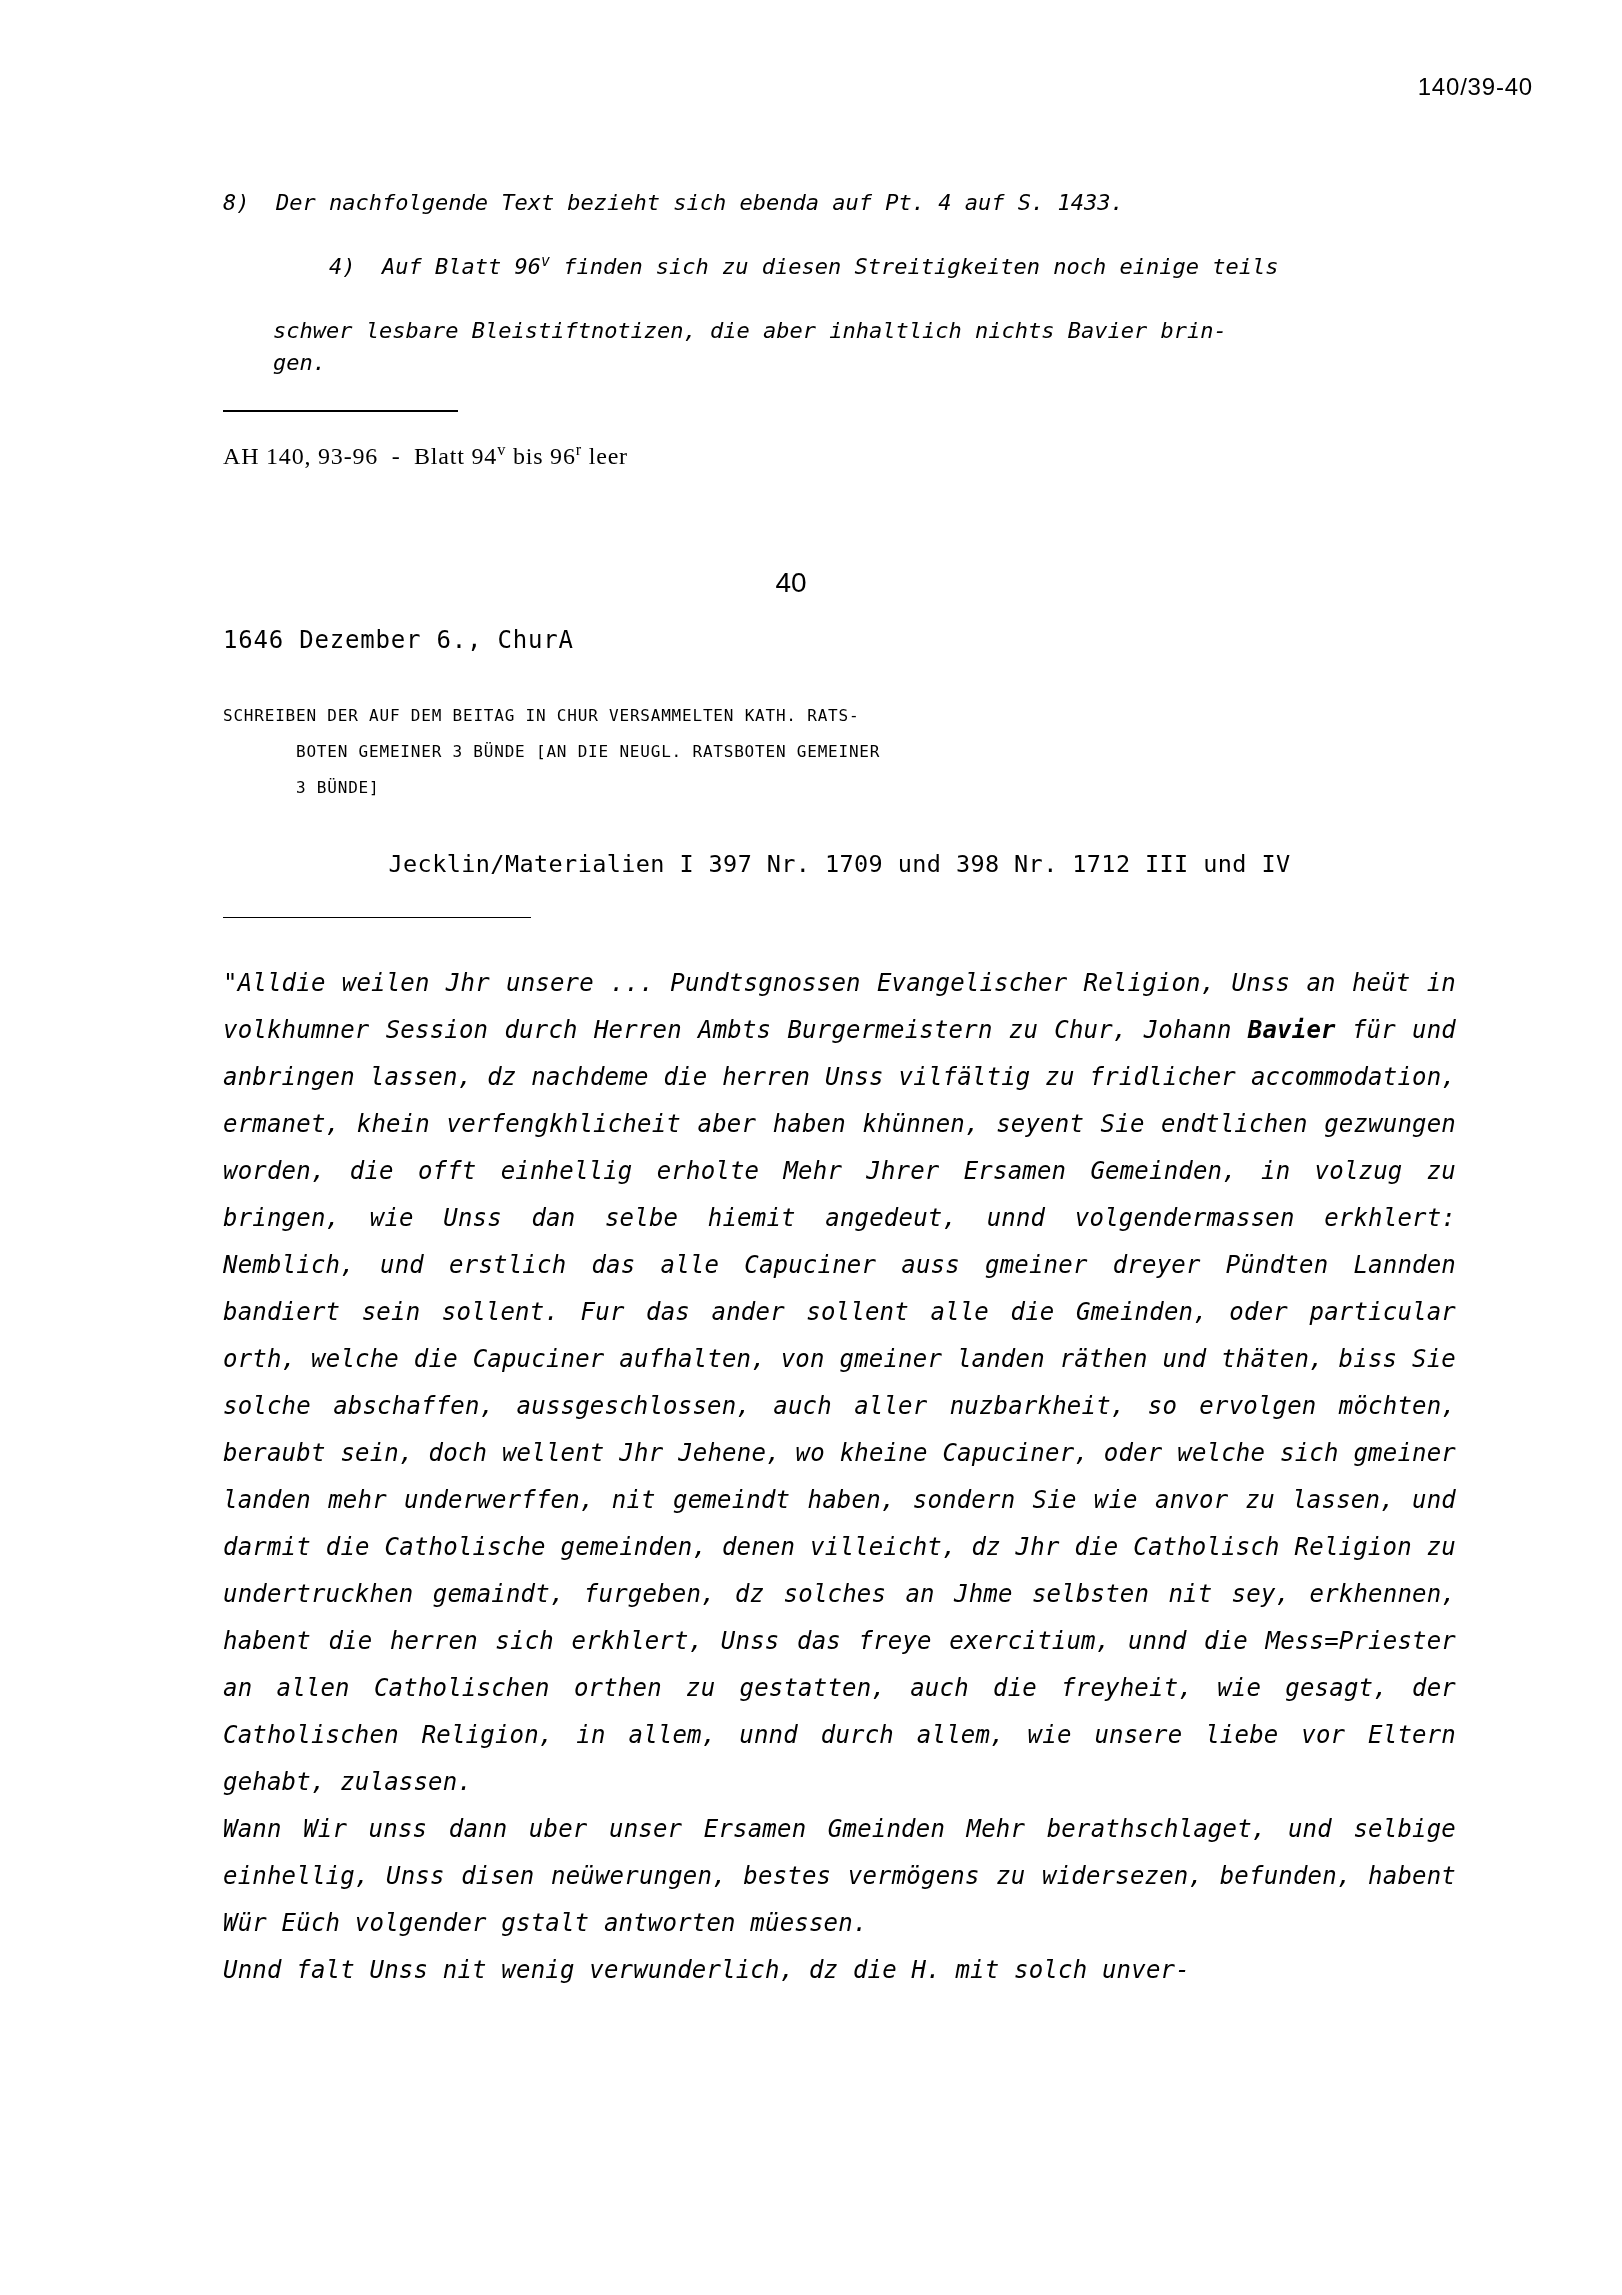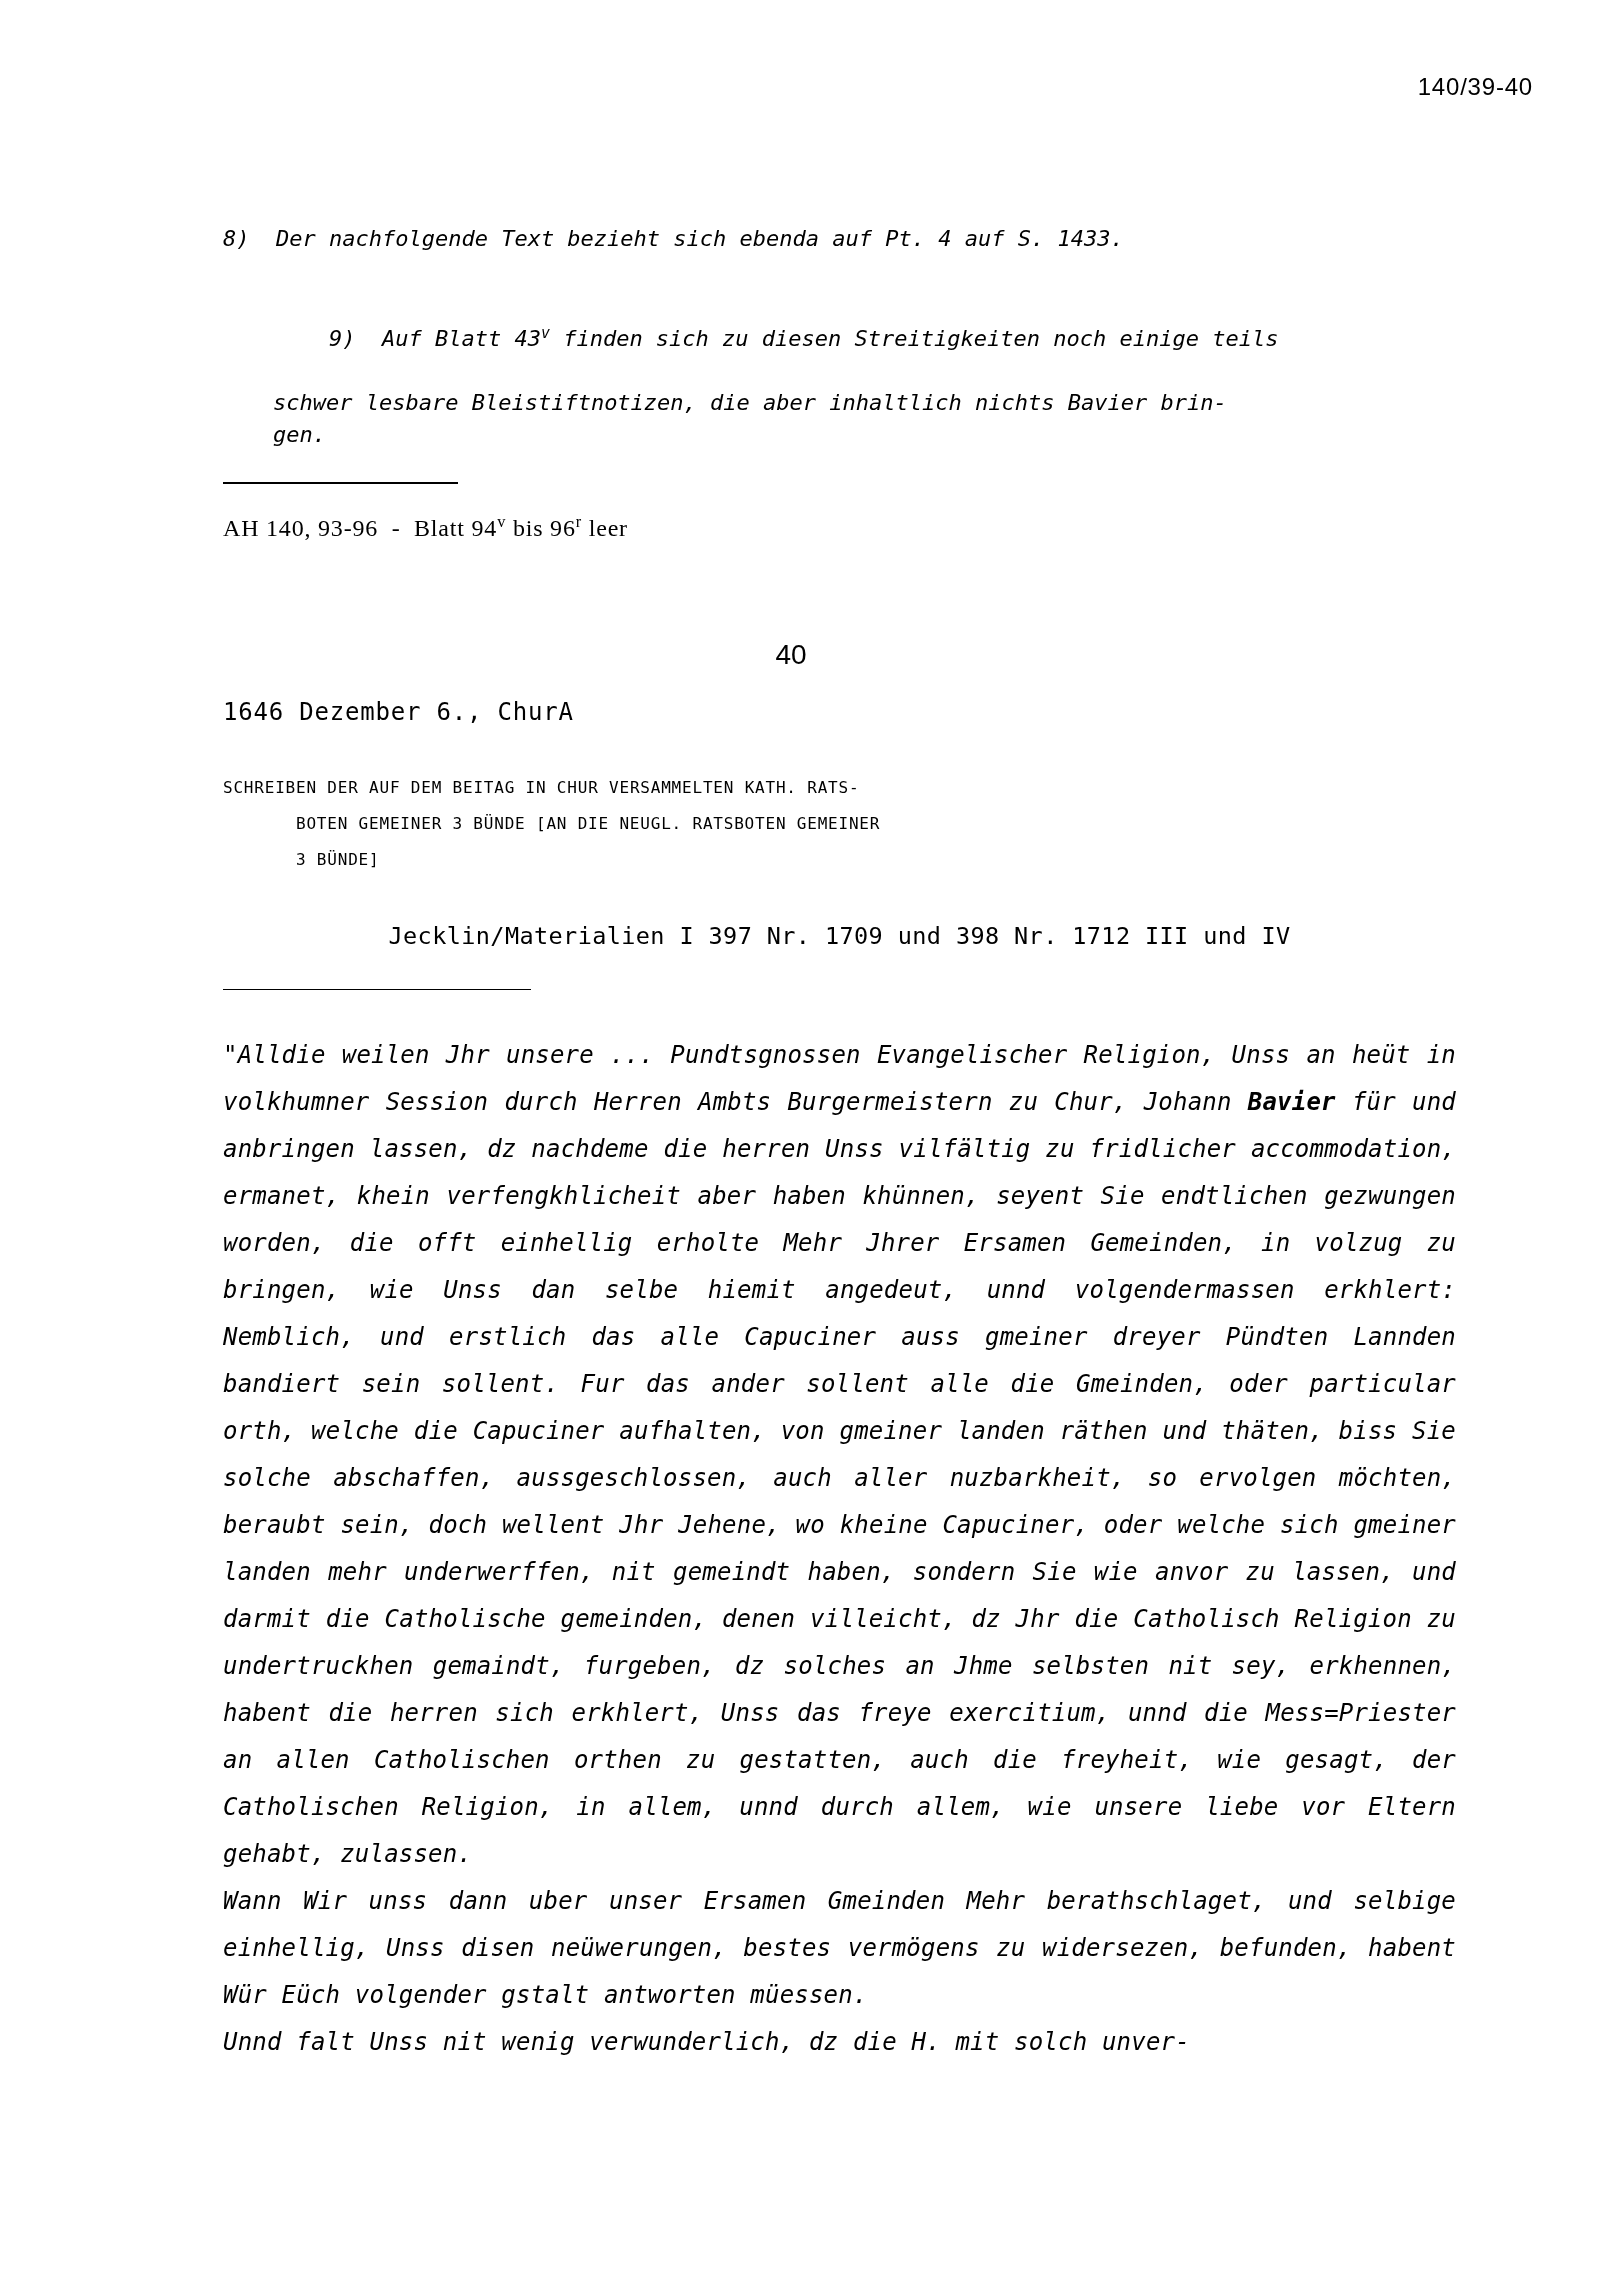--- a/index.html
+++ b/index.html
@@ -38,21 +38,20 @@
     width: 1233px;
   }
   .footnotes {
     font-family: "DejaVu Sans Mono", monospace;
     font-style: italic;
     font-size: 22px;
     line-height: 32px;
   }
   .fn-line {
     white-space: pre-wrap;
-    margin-top: 36px;
   }
   .fn-indent {
     padding-left: 50px;
     white-space: pre-wrap;
   }
   sup {
     font-size: 0.68em;
     vertical-align: super;
     line-height: 0;
   }
@@ -133,21 +132,21 @@
 
 <div class="page">
 
   <div class="folio">140/39-40</div>
 
   <div class="content">
 
     <div class="footnotes">
       <div class="fn-line">8)  Der nachfolgende Text bezieht sich ebenda auf Pt. 4 auf S. 1433.</div>
       <div class="fn-line">
-        <span>9)  Auf Blatt 43</span><sup>v</sup><span> finden sich zu diesen Streitigkeiten noch einige teils</span>
+        <span>4)  Auf Blatt 96</span><sup>v</sup><span> finden sich zu diesen Streitigkeiten noch einige teils</span>
       </div>
       <div class="fn-indent">schwer lesbare Bleistiftnotizen, die aber inhaltlich nichts Bavier brin-</div>
       <div class="fn-indent">gen.</div>
     </div>
 
     <div class="rule-short"></div>
 
     <div class="ah-line"><span>AH 140, 93-96  -  Blatt 94</span><sup>v</sup><span> bis 96</span><sup>r</sup><span> leer</span></div>
 
     <div class="doc-number">40</div>

